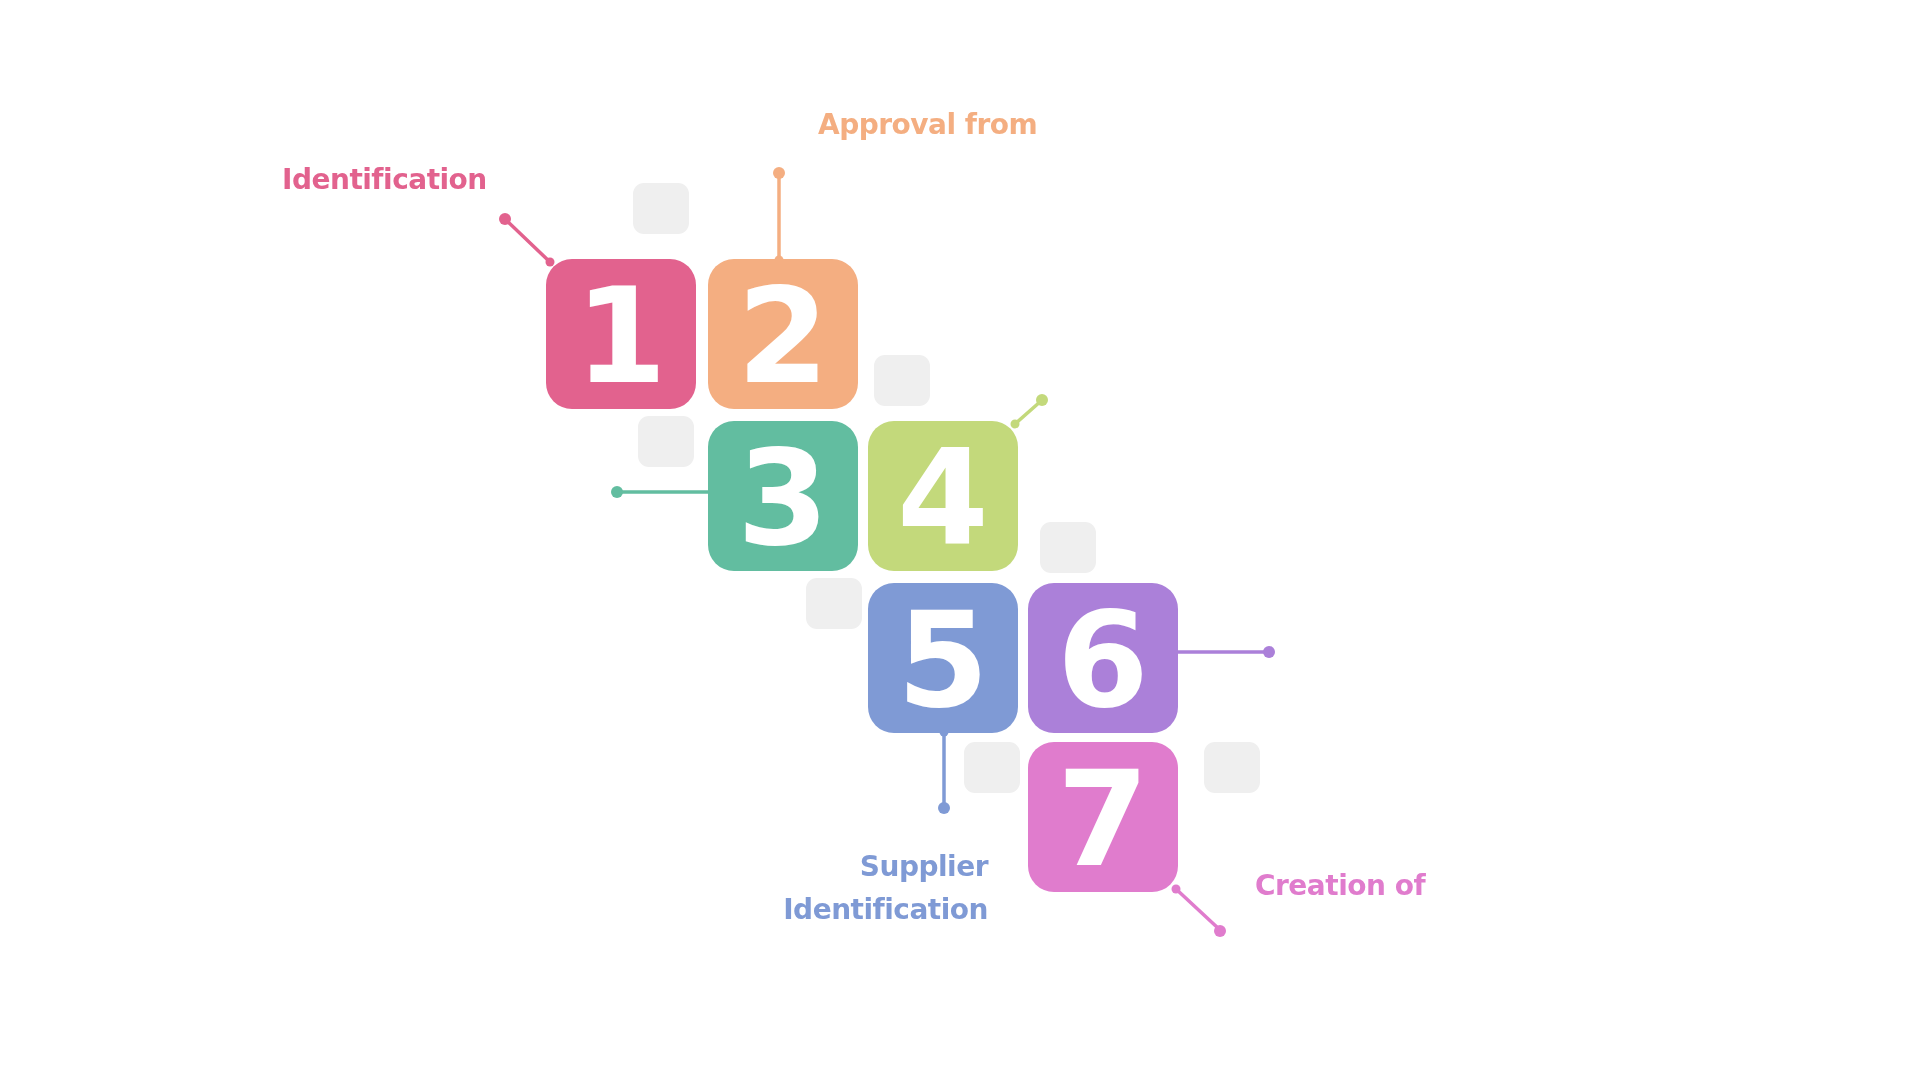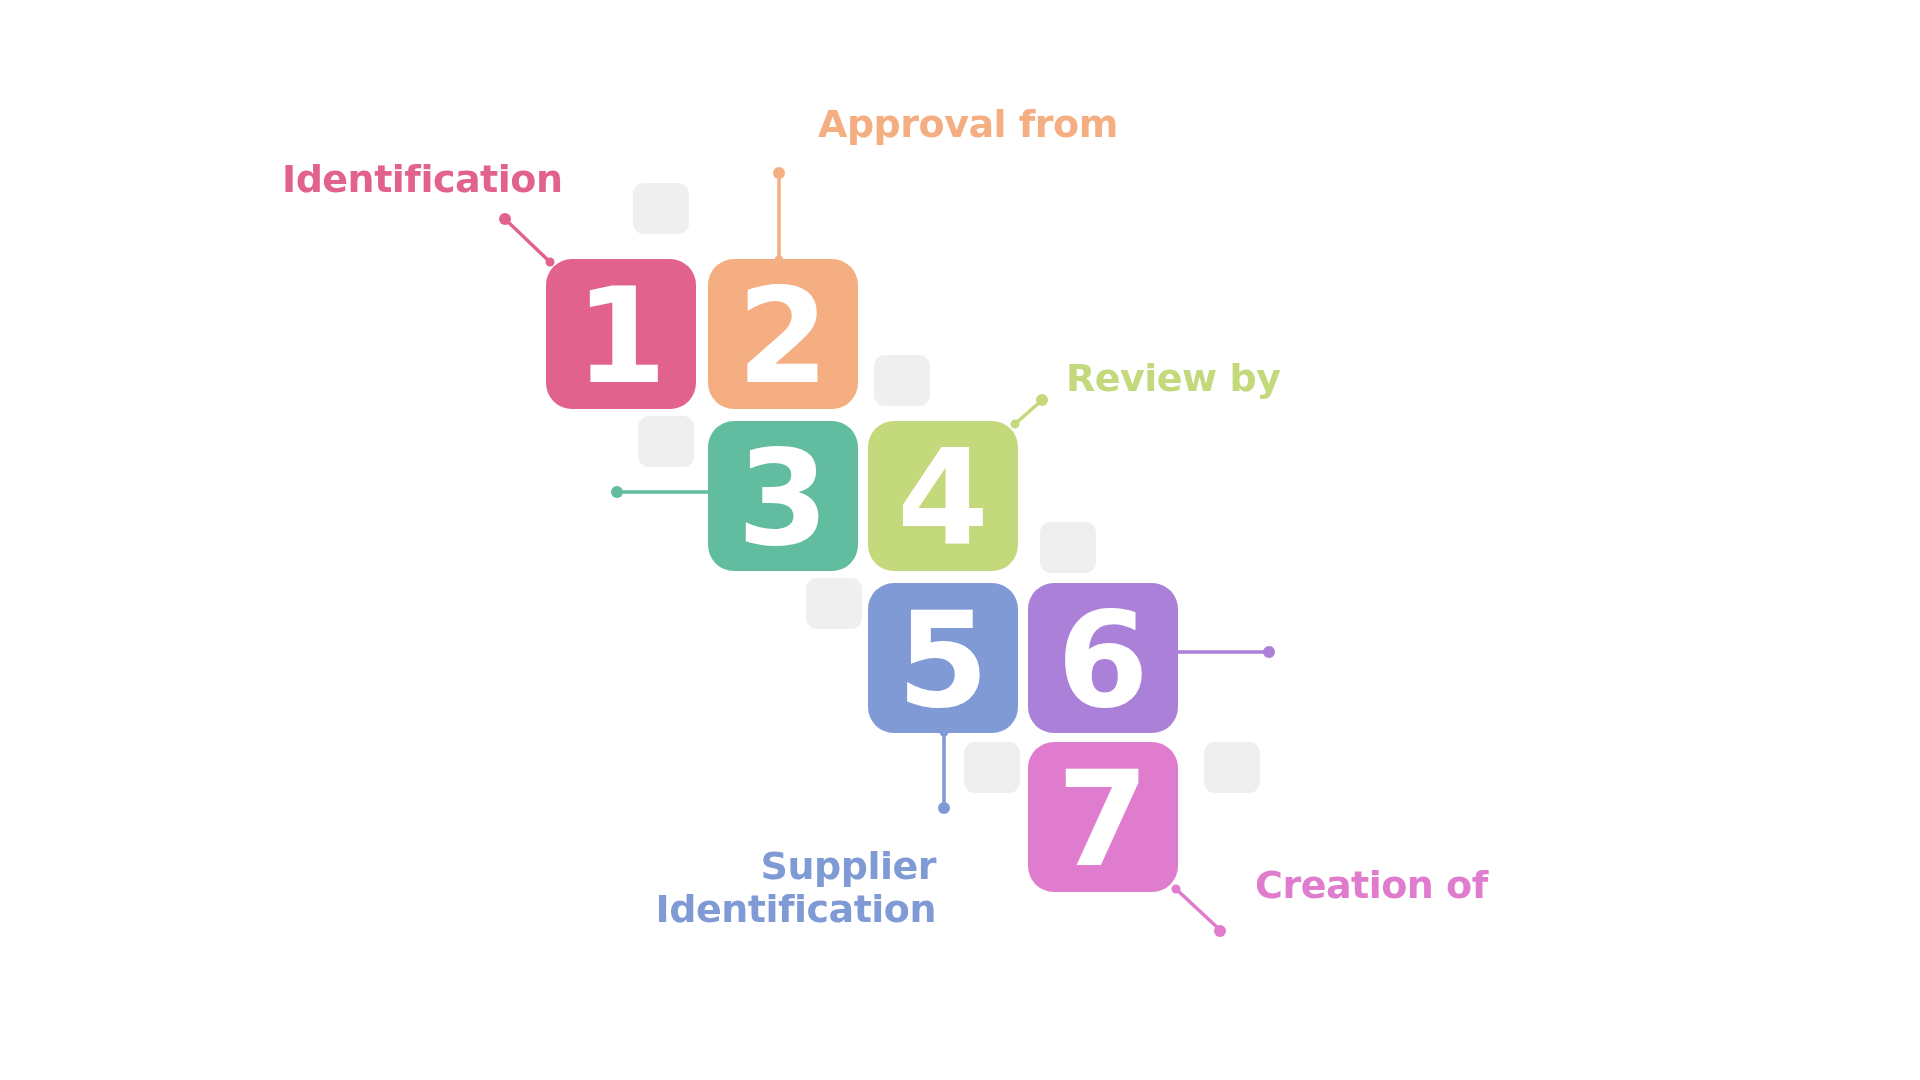--- a/index.html
+++ b/index.html
@@ -31,21 +31,21 @@
   }
   .decor {
     position: absolute;
     width: 56px;
     height: 51px;
     border-radius: 11px;
   }
   .label {
     position: absolute;
     font-weight: bold;
-    font-size: 38px;
+    font-size: 28px;
     line-height: 43px;
     letter-spacing: -0.5px;
     white-space: nowrap;
   }
   .label .ln { display: block; }
   .label.align-right { text-align: right; }
   #connector-layer {
     position: absolute;
     left: 0; top: 0;
     width: 1920px;
@@ -118,23 +118,22 @@
     <span class="num" style="color: rgb(255, 255, 255);">7</span>
   </div>
 
   <div class="label" style="left: 282px; top: 158px; color: rgb(226, 98, 142);">
     <span class="ln">Identification</span>
   </div>
   <div class="label" style="left: 818px; top: 103px; color: rgb(244, 174, 129);">
     <span class="ln">Approval from</span>
   </div>
   <div class="label" style="left: 1066px; top: 357px; color: rgb(195, 217, 123);">
-    <span class="ln">Review by</span>
   </div>
-  <div class="label align-right" style="right: 984px; top: 845px; color: rgb(127, 154, 213);">
+  <div class="label align-right" style="right: 932px; top: 845px; color: rgb(127, 154, 213);">
     <span class="ln">Supplier</span>
     <span class="ln">Identification</span>
   </div>
   <div class="label" style="left: 1255px; top: 864px; color: rgb(224, 124, 205);">
     <span class="ln">Creation of</span>
   </div>
 
 </div>
 
 </body></html>

